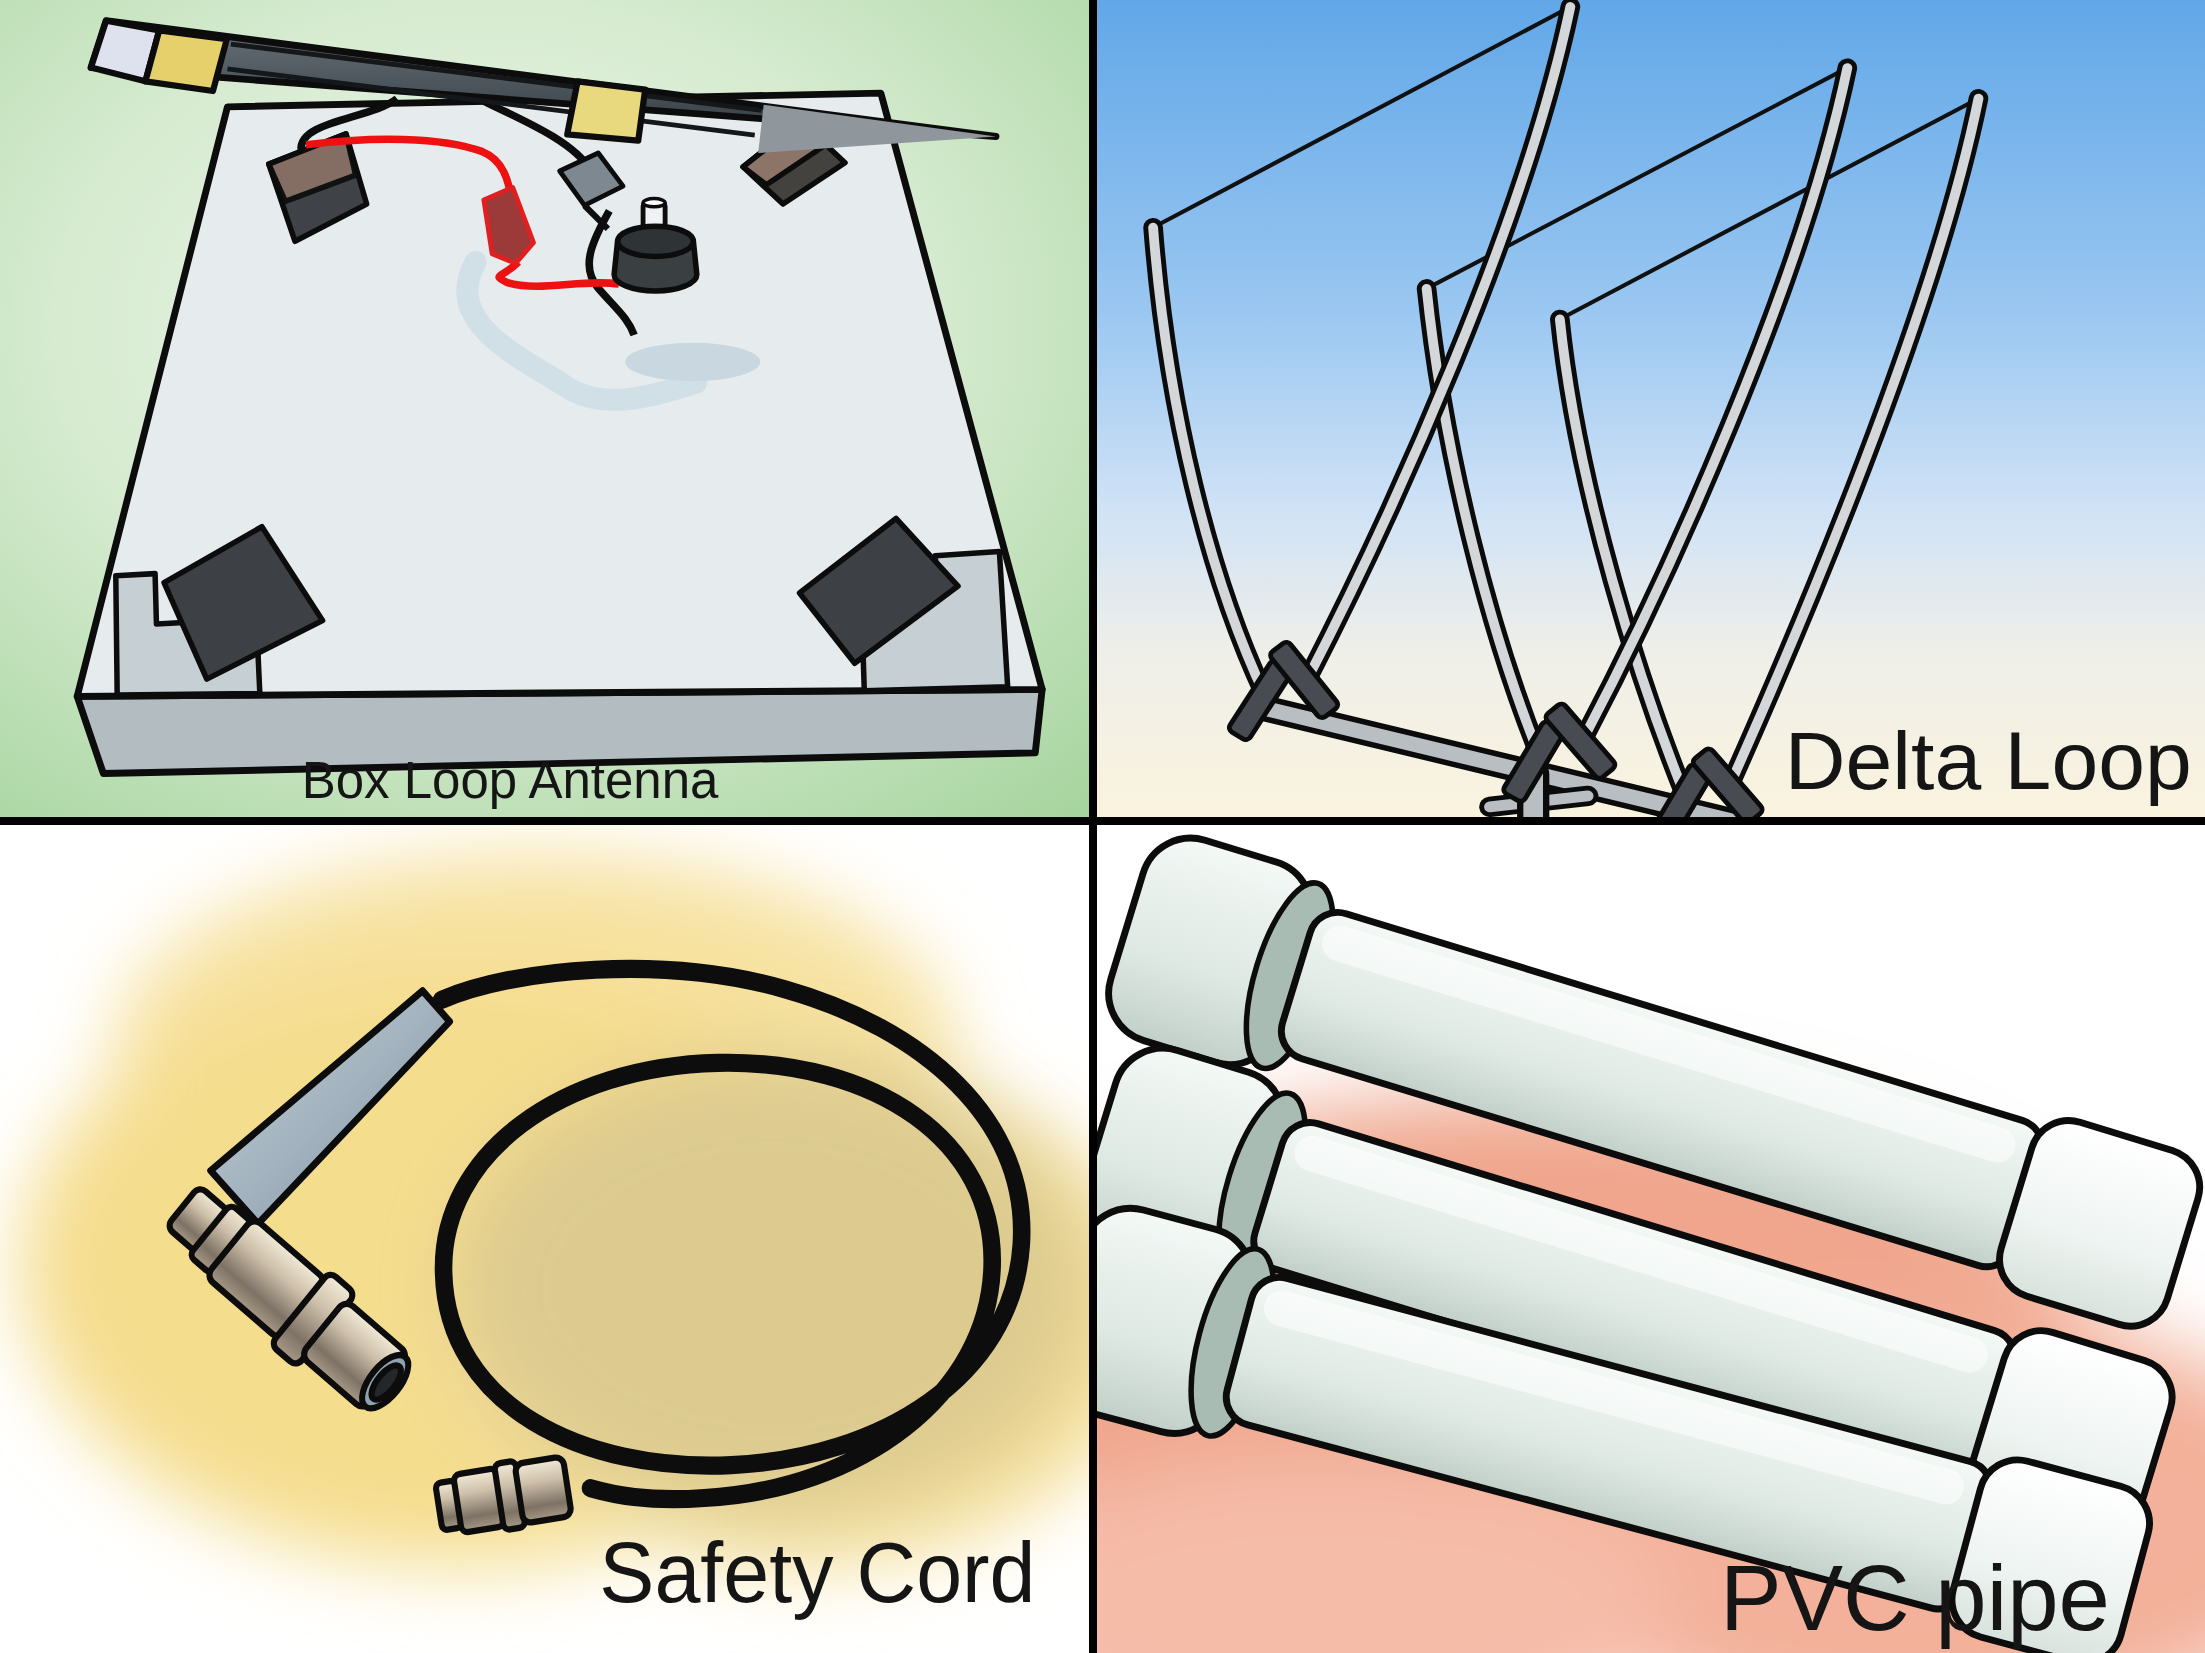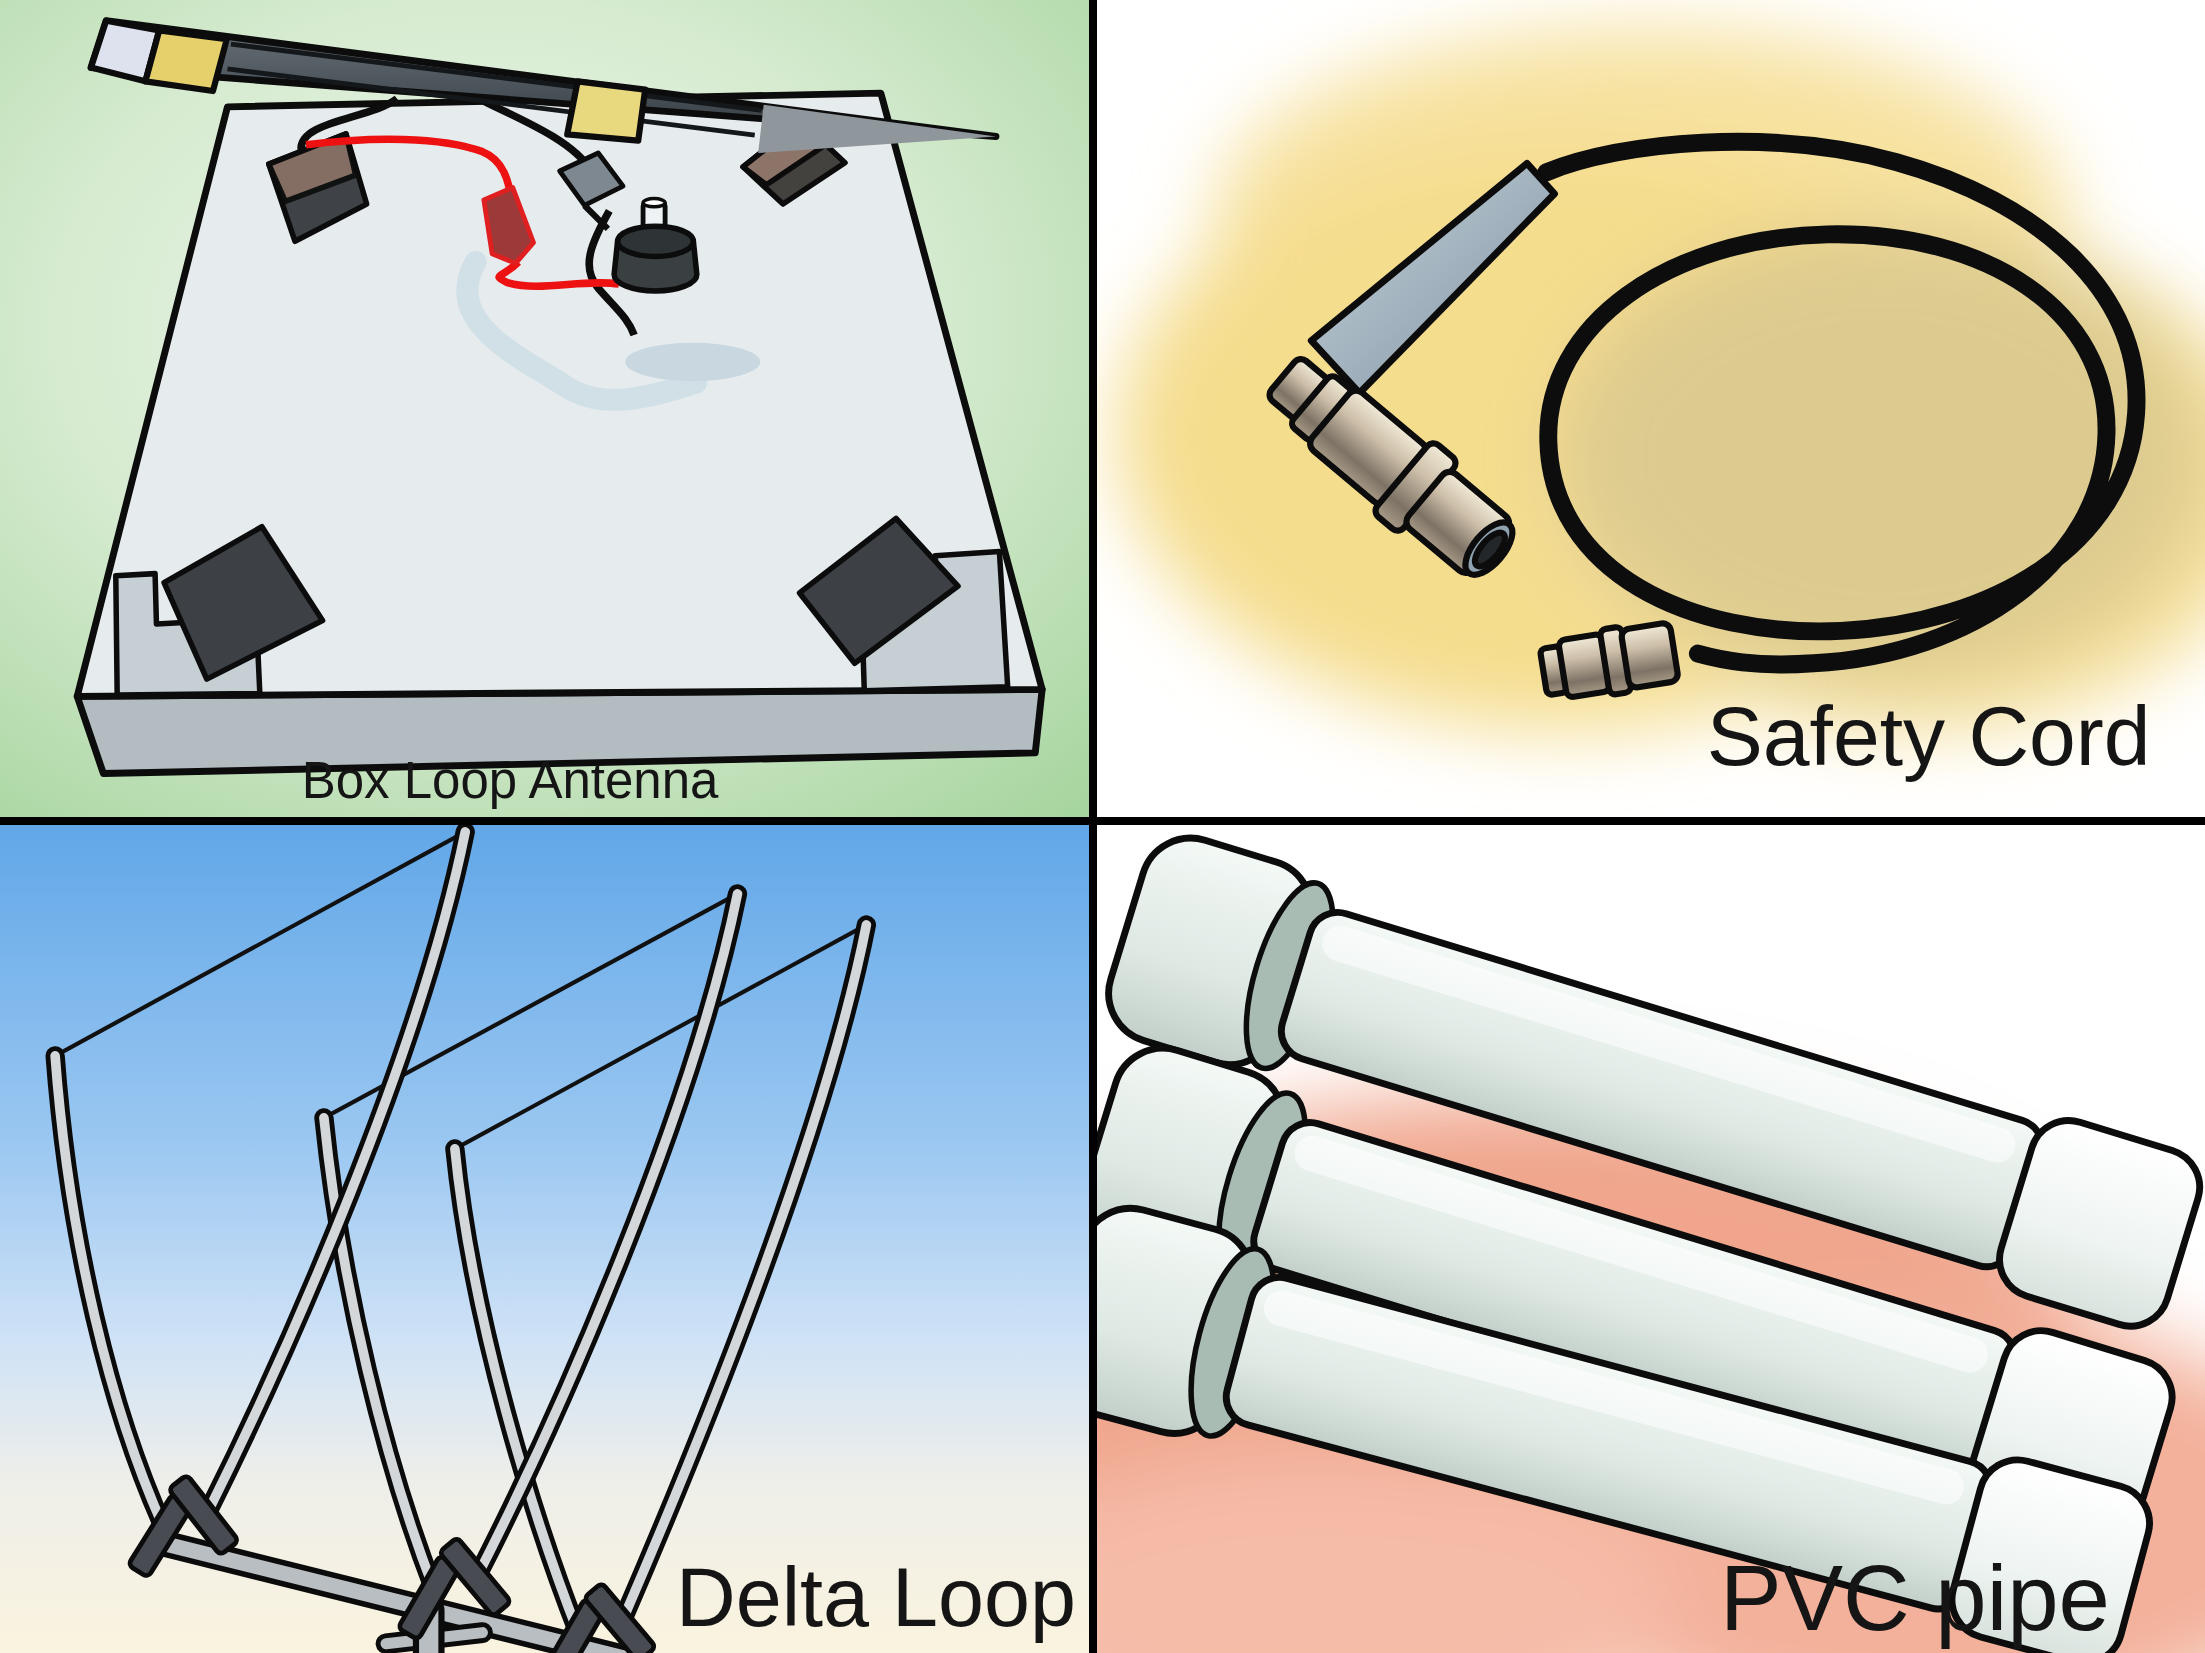--- a/index.html
+++ b/index.html
@@ -99,20 +99,83 @@
         <polygon points="154,30 231,44 211,118 132,98" fill="#dde2ee" stroke="#0c0c0c" stroke-width="9" stroke-linejoin="round"></polygon>
         <polygon points="231,44 329,57 309,132 211,118" fill="#e5d06b" stroke="#0c0c0c" stroke-width="9" stroke-linejoin="round"></polygon>
         <polygon points="838,118 936,130 926,204 823,195" fill="#e8d97e" stroke="#0c0c0c" stroke-width="9" stroke-linejoin="round"></polygon>
       </g>
 
       <text class="caption" x="740" y="1158" font-size="74" text-anchor="middle">Box Loop Antenna</text>
     </svg>
   </div>
 
   <div class="panel">
+    <svg viewBox="0 0 1580 1203" preserveAspectRatio="none">
+      <defs>
+        <linearGradient id="skyGrad" x1="0" y1="0" x2="0" y2="1">
+          <stop offset="0%" stop-color="#61a7e8"></stop>
+          <stop offset="38%" stop-color="#9ac7f1"></stop>
+          <stop offset="62%" stop-color="#cfe2f6"></stop>
+          <stop offset="80%" stop-color="#efefe9"></stop>
+          <stop offset="100%" stop-color="#faf3de"></stop>
+        </linearGradient>
+      </defs>
+
+      <rect x="0" y="0" width="1580" height="1203" fill="url(#skyGrad)"></rect>
+
+      <g stroke="#111" stroke-width="6">
+        <line x1="80" y1="335" x2="675" y2="10"></line>
+        <line x1="470" y1="425" x2="1070" y2="100"></line>
+        <line x1="660" y1="470" x2="1257" y2="145"></line>
+      </g>
+
+      <g fill="none" stroke-linecap="round">
+        <g>
+          <path d="M 660,470 C 685,720 775,1010 840,1175" stroke="#0b0b0b" stroke-width="28"></path>
+          <path d="M 1257,145 C 1195,460 1000,930 905,1150" stroke="#0b0b0b" stroke-width="28"></path>
+          <path d="M 660,470 C 685,720 775,1010 840,1175" stroke="#d3d7da" stroke-width="14"></path>
+          <path d="M 1257,145 C 1195,460 1000,930 905,1150" stroke="#d3d7da" stroke-width="14"></path>
+        </g>
+        <g>
+          <path d="M 470,425 C 495,670 560,930 630,1110" stroke="#0b0b0b" stroke-width="28"></path>
+          <path d="M 1070,100 C 1005,420 810,860 695,1085" stroke="#0b0b0b" stroke-width="28"></path>
+          <path d="M 470,425 C 495,670 560,930 630,1110" stroke="#d3d7da" stroke-width="14"></path>
+          <path d="M 1070,100 C 1005,420 810,860 695,1085" stroke="#d3d7da" stroke-width="14"></path>
+        </g>
+        <g>
+          <path d="M 80,335 C 100,600 160,850 240,1025" stroke="#0b0b0b" stroke-width="28"></path>
+          <path d="M 675,10 C 610,330 420,760 300,1000" stroke="#0b0b0b" stroke-width="28"></path>
+          <path d="M 80,335 C 100,600 160,850 240,1025" stroke="#d3d7da" stroke-width="14"></path>
+          <path d="M 675,10 C 610,330 420,760 300,1000" stroke="#d3d7da" stroke-width="14"></path>
+        </g>
+      </g>
+
+      <g fill="none" stroke-linecap="round">
+        <path d="M 235,1042 L 930,1215" stroke="#0b0b0b" stroke-width="38"></path>
+        <path d="M 235,1042 L 930,1215" stroke="#b9bec2" stroke-width="22"></path>
+        <path d="M 560,1188 L 700,1172" stroke="#0b0b0b" stroke-width="30"></path>
+        <path d="M 560,1188 L 700,1172" stroke="#b9bec2" stroke-width="16"></path>
+        <path d="M 622,1140 L 622,1203" stroke="#0b0b0b" stroke-width="46"></path>
+        <path d="M 622,1140 L 622,1203" stroke="#b9bec2" stroke-width="28"></path>
+      </g>
+
+      <g fill="#484c52" stroke="#0b0b0b" stroke-width="7">
+        <rect x="-17" y="-62" width="34" height="122" rx="8" transform="translate(232,1032) rotate(32)"></rect>
+        <rect x="-17" y="-62" width="34" height="122" rx="8" transform="translate(296,1002) rotate(-38)"></rect>
+        <rect x="-17" y="-62" width="34" height="122" rx="8" transform="translate(622,1122) rotate(30)"></rect>
+        <rect x="-17" y="-62" width="34" height="122" rx="8" transform="translate(690,1092) rotate(-40)"></rect>
+        <rect x="-17" y="-62" width="34" height="122" rx="8" transform="translate(832,1185) rotate(30)"></rect>
+        <rect x="-17" y="-62" width="34" height="122" rx="8" transform="translate(900,1158) rotate(-40)"></rect>
+      </g>
+
+      <text class="caption" x="1271" y="1162" font-size="120" text-anchor="middle">Delta Loop</text>
+    </svg>
+  </div>
+
+  <div class="panel">
     <svg viewBox="0 0 1608 1185" preserveAspectRatio="none">
       <defs>
         <filter id="soft1" x="-40%" y="-40%" width="180%" height="180%">
               <feGaussianBlur stdDeviation="55"></feGaussianBlur>
             </filter>
         <linearGradient id="sleeveGrad" x1="0" y1="0" x2="1" y2="1">
           <stop offset="0%" stop-color="#c7d2da"></stop>
           <stop offset="55%" stop-color="#9fb0bc"></stop>
           <stop offset="100%" stop-color="#7f929e"></stop>
         </linearGradient>
@@ -159,83 +222,20 @@
         <rect x="28" y="-42" width="64" height="84" rx="10" fill="url(#metalGrad)"></rect>
         <rect x="90" y="-48" width="32" height="96" rx="9" fill="url(#metalGrad)"></rect>
         <rect x="120" y="-43" width="72" height="86" rx="12" fill="url(#metalGrad)"></rect>
       </g>
 
       <text class="caption" x="1207" y="1110" font-size="122" text-anchor="middle">Safety Cord</text>
     </svg>
   </div>
 
   <div class="panel">
-    <svg viewBox="0 0 1580 1203" preserveAspectRatio="none">
-      <defs>
-        <linearGradient id="skyGrad" x1="0" y1="0" x2="0" y2="1">
-          <stop offset="0%" stop-color="#61a7e8"></stop>
-          <stop offset="38%" stop-color="#9ac7f1"></stop>
-          <stop offset="62%" stop-color="#cfe2f6"></stop>
-          <stop offset="80%" stop-color="#efefe9"></stop>
-          <stop offset="100%" stop-color="#faf3de"></stop>
-        </linearGradient>
-      </defs>
-
-      <rect x="0" y="0" width="1580" height="1203" fill="url(#skyGrad)"></rect>
-
-      <g stroke="#111" stroke-width="6">
-        <line x1="80" y1="335" x2="675" y2="10"></line>
-        <line x1="470" y1="425" x2="1070" y2="100"></line>
-        <line x1="660" y1="470" x2="1257" y2="145"></line>
-      </g>
-
-      <g fill="none" stroke-linecap="round">
-        <g>
-          <path d="M 660,470 C 685,720 775,1010 840,1175" stroke="#0b0b0b" stroke-width="28"></path>
-          <path d="M 1257,145 C 1195,460 1000,930 905,1150" stroke="#0b0b0b" stroke-width="28"></path>
-          <path d="M 660,470 C 685,720 775,1010 840,1175" stroke="#d3d7da" stroke-width="14"></path>
-          <path d="M 1257,145 C 1195,460 1000,930 905,1150" stroke="#d3d7da" stroke-width="14"></path>
-        </g>
-        <g>
-          <path d="M 470,425 C 495,670 560,930 630,1110" stroke="#0b0b0b" stroke-width="28"></path>
-          <path d="M 1070,100 C 1005,420 810,860 695,1085" stroke="#0b0b0b" stroke-width="28"></path>
-          <path d="M 470,425 C 495,670 560,930 630,1110" stroke="#d3d7da" stroke-width="14"></path>
-          <path d="M 1070,100 C 1005,420 810,860 695,1085" stroke="#d3d7da" stroke-width="14"></path>
-        </g>
-        <g>
-          <path d="M 80,335 C 100,600 160,850 240,1025" stroke="#0b0b0b" stroke-width="28"></path>
-          <path d="M 675,10 C 610,330 420,760 300,1000" stroke="#0b0b0b" stroke-width="28"></path>
-          <path d="M 80,335 C 100,600 160,850 240,1025" stroke="#d3d7da" stroke-width="14"></path>
-          <path d="M 675,10 C 610,330 420,760 300,1000" stroke="#d3d7da" stroke-width="14"></path>
-        </g>
-      </g>
-
-      <g fill="none" stroke-linecap="round">
-        <path d="M 235,1042 L 930,1215" stroke="#0b0b0b" stroke-width="38"></path>
-        <path d="M 235,1042 L 930,1215" stroke="#b9bec2" stroke-width="22"></path>
-        <path d="M 560,1188 L 700,1172" stroke="#0b0b0b" stroke-width="30"></path>
-        <path d="M 560,1188 L 700,1172" stroke="#b9bec2" stroke-width="16"></path>
-        <path d="M 622,1140 L 622,1203" stroke="#0b0b0b" stroke-width="46"></path>
-        <path d="M 622,1140 L 622,1203" stroke="#b9bec2" stroke-width="28"></path>
-      </g>
-
-      <g fill="#484c52" stroke="#0b0b0b" stroke-width="7">
-        <rect x="-17" y="-62" width="34" height="122" rx="8" transform="translate(232,1032) rotate(32)"></rect>
-        <rect x="-17" y="-62" width="34" height="122" rx="8" transform="translate(296,1002) rotate(-38)"></rect>
-        <rect x="-17" y="-62" width="34" height="122" rx="8" transform="translate(622,1122) rotate(30)"></rect>
-        <rect x="-17" y="-62" width="34" height="122" rx="8" transform="translate(690,1092) rotate(-40)"></rect>
-        <rect x="-17" y="-62" width="34" height="122" rx="8" transform="translate(832,1185) rotate(30)"></rect>
-        <rect x="-17" y="-62" width="34" height="122" rx="8" transform="translate(900,1158) rotate(-40)"></rect>
-      </g>
-
-      <text class="caption" x="1271" y="1162" font-size="120" text-anchor="middle">Delta Loop</text>
-    </svg>
-  </div>
-
-  <div class="panel">
     <svg viewBox="0 0 1608 1203" preserveAspectRatio="none">
       <defs>
         <filter id="soft2" x="-40%" y="-40%" width="180%" height="180%">
               <feGaussianBlur stdDeviation="60"></feGaussianBlur>
             </filter>
         <linearGradient id="tubeGrad" x1="0" y1="0" x2="0" y2="1">
           <stop offset="0%" stop-color="#f4f9f6"></stop>
           <stop offset="30%" stop-color="#e8f0ec"></stop>
           <stop offset="60%" stop-color="#dfe9e4"></stop>
           <stop offset="85%" stop-color="#cdd9d3"></stop>

